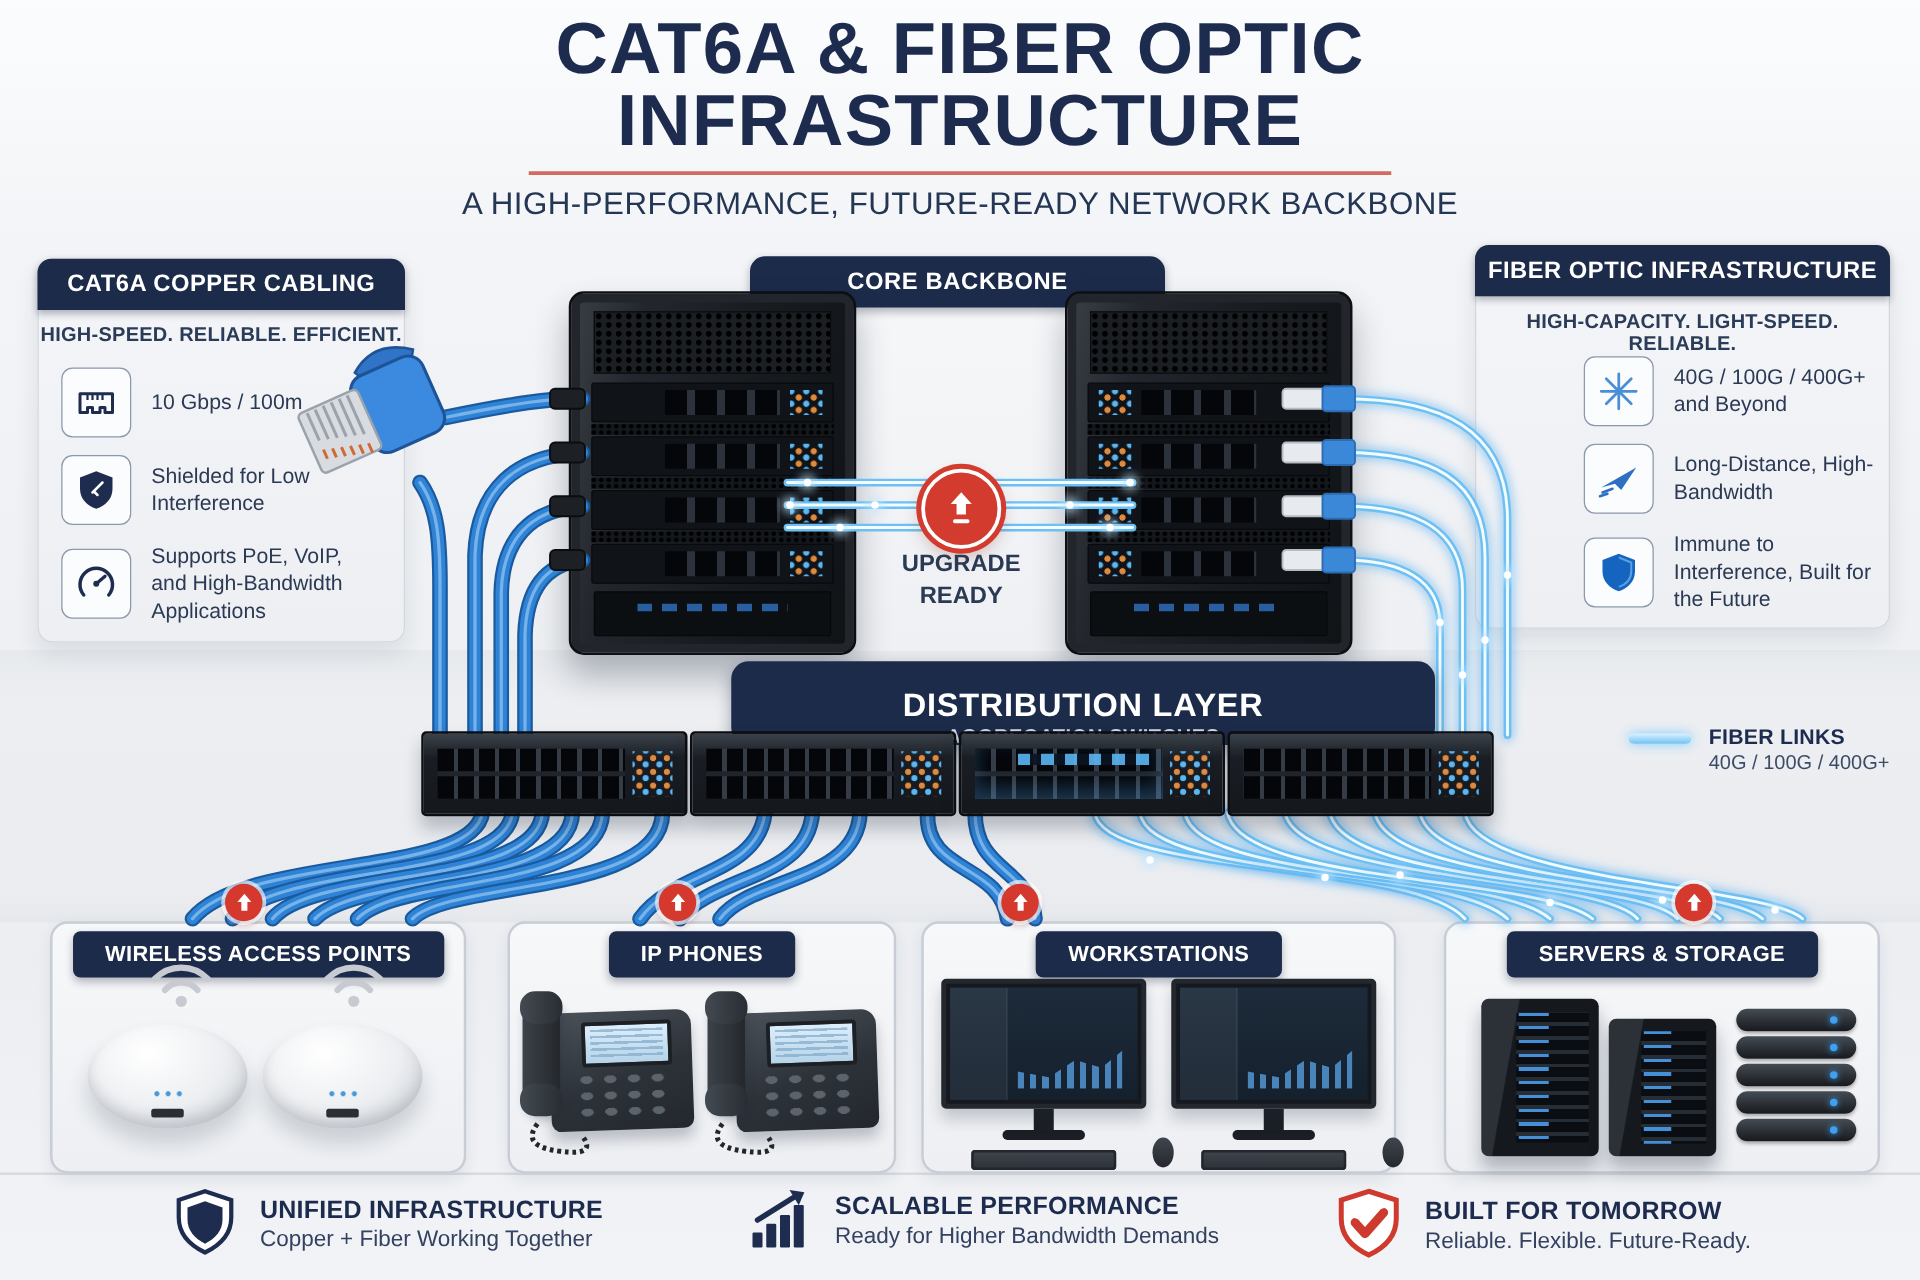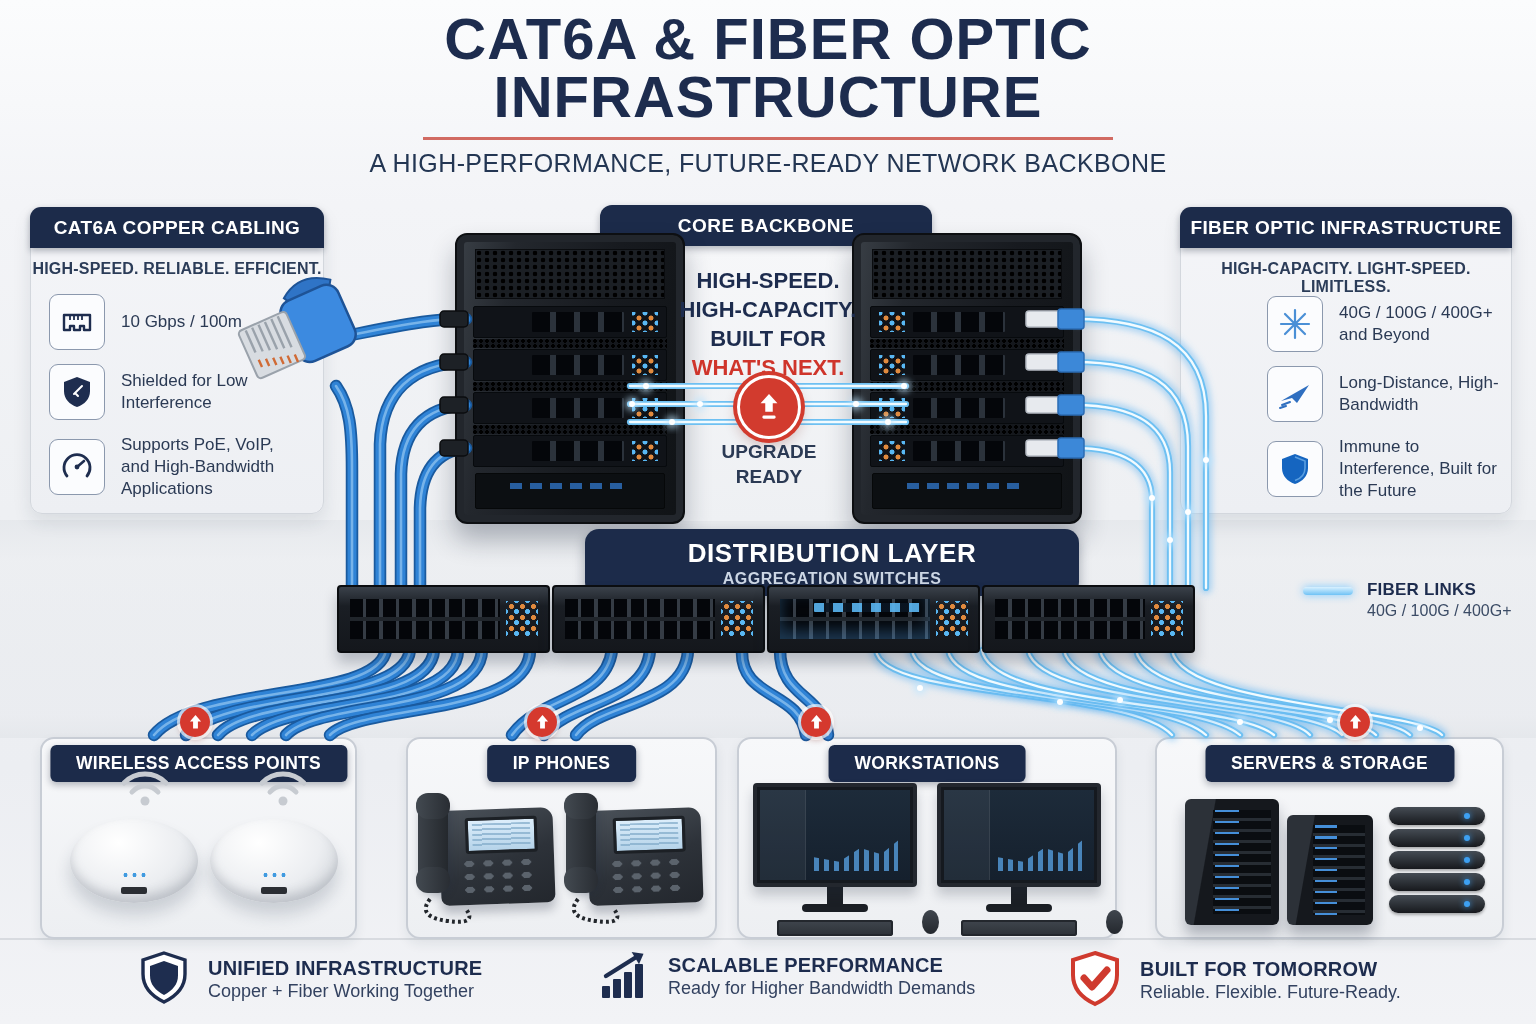--- a/index.html
+++ b/index.html
@@ -25,21 +25,21 @@
   .panel-tag{position:absolute;top:52px;left:0;right:0;text-align:center;font-size:16px;
     font-weight:800;color:#2b3c58;letter-spacing:.2px;}
   .feat{position:absolute;display:flex;align-items:center;gap:16px;}
   .feat-icon{width:54px;height:54px;flex:0 0 54px;background:#fbfcfe;border:1.6px solid #8b98ad;
     border-radius:9px;display:flex;align-items:center;justify-content:center;}
   .feat-text{font-size:17px;color:#2b3a54;line-height:1.28;font-weight:500;}
   #copper-panel{left:30px;top:207px;width:292px;height:305px;}
   #copper-panel .feat{left:18px;}
   #copper-panel .f1{top:86px;} #copper-panel .f2{top:156px;} #copper-panel .f3{top:226px;}
   #copper-panel .feat-text{width:168px;}
-  #fiber-panel{left:1180px;top:207px;width:330px;height:305px;}
+  #fiber-panel{left:1180px;top:196px;width:330px;height:305px;}
   #fiber-panel .feat{left:86px;}
   #fiber-panel .f1{top:88px;} #fiber-panel .f2{top:158px;} #fiber-panel .f3{top:228px;}
   #fiber-panel .feat-text{width:178px;}
 
   
   .core-band{position:absolute;left:600px;top:205px;width:332px;height:41px;background:#1c2b4a;
     border-radius:12px 12px 0 0;color:#fff;font-size:19px;font-weight:700;letter-spacing:.5px;
     display:flex;align-items:center;justify-content:center;z-index:1;box-shadow:0 3px 7px rgba(15,25,45,.3);}
   .core-col{position:absolute;left:684px;top:245px;width:168px;height:276px;
     background:linear-gradient(180deg,#f6f7f9,#eef0f3);z-index:1;}
@@ -71,23 +71,23 @@
   .rack.mirror .r-led{right:auto;left:8px;}
   .r-thin{position:absolute;left:16px;right:16px;height:9px;
     background:radial-gradient(circle at 2px 2px,#000 1.6px,rgba(0,0,0,0) 2px) 0 0/6px 5px,#14171c;}
   .r-thin.t1{top:104px;} .r-thin.t2{top:147px;} .r-thin.t3{top:190px;}
   .r-base{position:absolute;left:18px;right:18px;top:238px;height:34px;background:#0c0f12;
     border:1px solid #060809;border-radius:2px;}
   .r-base::after{content:'';position:absolute;left:34px;right:34px;top:9px;height:6px;
     background:repeating-linear-gradient(90deg,#2f72c2 0 12px,rgba(0,0,0,0) 12px 20px);opacity:.8;}
 
   
-  .dist-band{position:absolute;left:585px;top:529px;width:494px;height:67px;background:#1c2b4a;
+  .dist-band{position:absolute;left:585px;top:529px;width:563px;height:67px;background:#1c2b4a;
     border-radius:14px;z-index:4;text-align:center;color:#fff;
-    box-shadow:0 5px 12px rgba(15,25,45,.35);padding-top:11px;box-sizing:border-box;}
+    box-shadow:0 5px 12px rgba(15,25,45,.35);padding-top:22px;box-sizing:border-box;}
   .dist-title{font-size:26px;font-weight:800;letter-spacing:.6px;line-height:1.05;}
   .dist-sub{font-size:16px;font-weight:600;color:#ccd6e4;letter-spacing:.5px;margin-top:3px;}
   .switch{position:absolute;top:585px;width:209px;height:64px;z-index:4;border-radius:4px;
     background:linear-gradient(180deg,#3a414a,#1a1e24 30%,#14171c);
     border:2px solid #0b0d10;box-shadow:0 10px 14px rgba(25,35,55,.25);}
   .sw-ports{position:absolute;left:11px;top:12px;right:48px;height:40px;
     background:repeating-linear-gradient(90deg,#04060a 0 13px,#353c45 13px 16.5px) 0 0/100% 18px no-repeat,
                repeating-linear-gradient(90deg,#04060a 0 13px,#353c45 13px 16.5px) 0 22px/100% 18px no-repeat,#20252b;}
   .switch.fiber .sw-ports{background:
       repeating-linear-gradient(90deg,#0a1726 0 13px,#2c4burn 0 0) 0 0/0 0,
@@ -107,21 +107,21 @@
   .lg-swatch{width:50px;height:8px;border-radius:4px;margin-top:7px;flex:0 0 50px;}
   .lg-swatch.copper{background:linear-gradient(180deg,#4e96df,#1f65b2);}
   .lg-swatch.fiber{background:linear-gradient(180deg,#d9f1ff,#6fc2f5);box-shadow:0 0 9px rgba(120,200,255,.95);}
   .lg-label{font-size:17px;font-weight:800;color:#1d2c4e;letter-spacing:.2px;}
   .lg-sub{font-size:16px;color:#3c4c66;margin-top:2px;}
 
   
   .dev-panel{position:absolute;top:737px;height:198px;z-index:1;border-radius:14px;
     background:linear-gradient(180deg,#f7f8fa,#edeff2);border:2px solid #c8cdd5;
     box-shadow:0 5px 12px rgba(30,45,70,.08);}
-  #p-wireless{left:40px;width:313px;} #p-phones{left:406px;width:307px;}
+  #p-wireless{left:40px;width:313px;padding-left:16px;} #p-phones{left:406px;width:307px;}
   #p-workstations{left:737px;width:376px;} #p-servers{left:1155px;width:345px;}
   .dev-head{position:absolute;top:6px;left:50%;transform:translateX(-50%);background:#1c2b4a;
     color:#fff;font-size:17.5px;font-weight:800;letter-spacing:.3px;padding:8px 26px;border-radius:6px;
     white-space:nowrap;box-shadow:0 3px 7px rgba(15,25,45,.3);}
   .up-badge{position:absolute;top:707px;width:30px;height:30px;border-radius:50%;background:#d5392e;
     box-shadow:0 0 0 3px rgba(255,255,255,.65),0 3px 6px rgba(120,30,20,.35);z-index:5;
     display:flex;align-items:center;justify-content:center;}
 
   
   .wifi-glyph{position:absolute;top:26px;}
@@ -243,21 +243,21 @@
             <path d="M17 17 L24 11" stroke="#1e2d4f" stroke-width="2.6" stroke-linecap="round"></path>
             <circle cx="17" cy="17" r="2.4" fill="#1e2d4f"></circle>
           </svg>
       </span>
       <span class="feat-text">Supports PoE, VoIP, and High-Bandwidth Applications</span>
     </div>
   </div>
 
   <div class="panel" id="fiber-panel">
     <div class="panel-head">FIBER OPTIC INFRASTRUCTURE</div>
-    <div class="panel-tag">HIGH-CAPACITY. LIGHT-SPEED. LIMITLESS.</div>
+    <div class="panel-tag">HIGH-CAPACITY. LIGHT-SPEED. RELIABLE.</div>
     <div class="feat f1">
       <span class="feat-icon">
         <svg width="34" height="34" viewBox="0 0 34 34">
             <g stroke="#4a8fd6" stroke-width="2.2" stroke-linecap="round">
               <path d="M17 3 V31 M3 17 H31 M7 7 L27 27 M27 7 L7 27"></path>
             </g>
           </svg>
       </span>
       <span class="feat-text">40G / 100G / 400G+ and Beyond</span>
     </div>
@@ -321,26 +321,20 @@
         <div class="r-led"></div>
       </div>
     <div class="r-thin t3"></div>
     <div class="r-row y4">
         <div class="r-ports"></div>
         <div class="r-led"></div>
       </div>
     <div class="r-base"></div>
   </div>
 
-  <div class="core-text">
-    <div>HIGH-SPEED.</div>
-    <div>HIGH-CAPACITY.</div>
-    <div>BUILT FOR</div>
-    <div class="hl">WHAT'S NEXT.</div>
-  </div>
   <div class="upgrade-circle">
     <svg width="30" height="32" viewBox="0 0 32 34">
       <path d="M16 3 L25 13 H20 V22 H12 V13 H7 Z" fill="#fff"></path>
       <rect x="9" y="26" width="14" height="3.4" rx="1.5" fill="#fff"></rect>
     </svg>
   </div>
   <div class="upgrade-label">UPGRADE READY</div>
 
   <div class="dist-band">
     <div class="dist-title">DISTRIBUTION LAYER</div>

